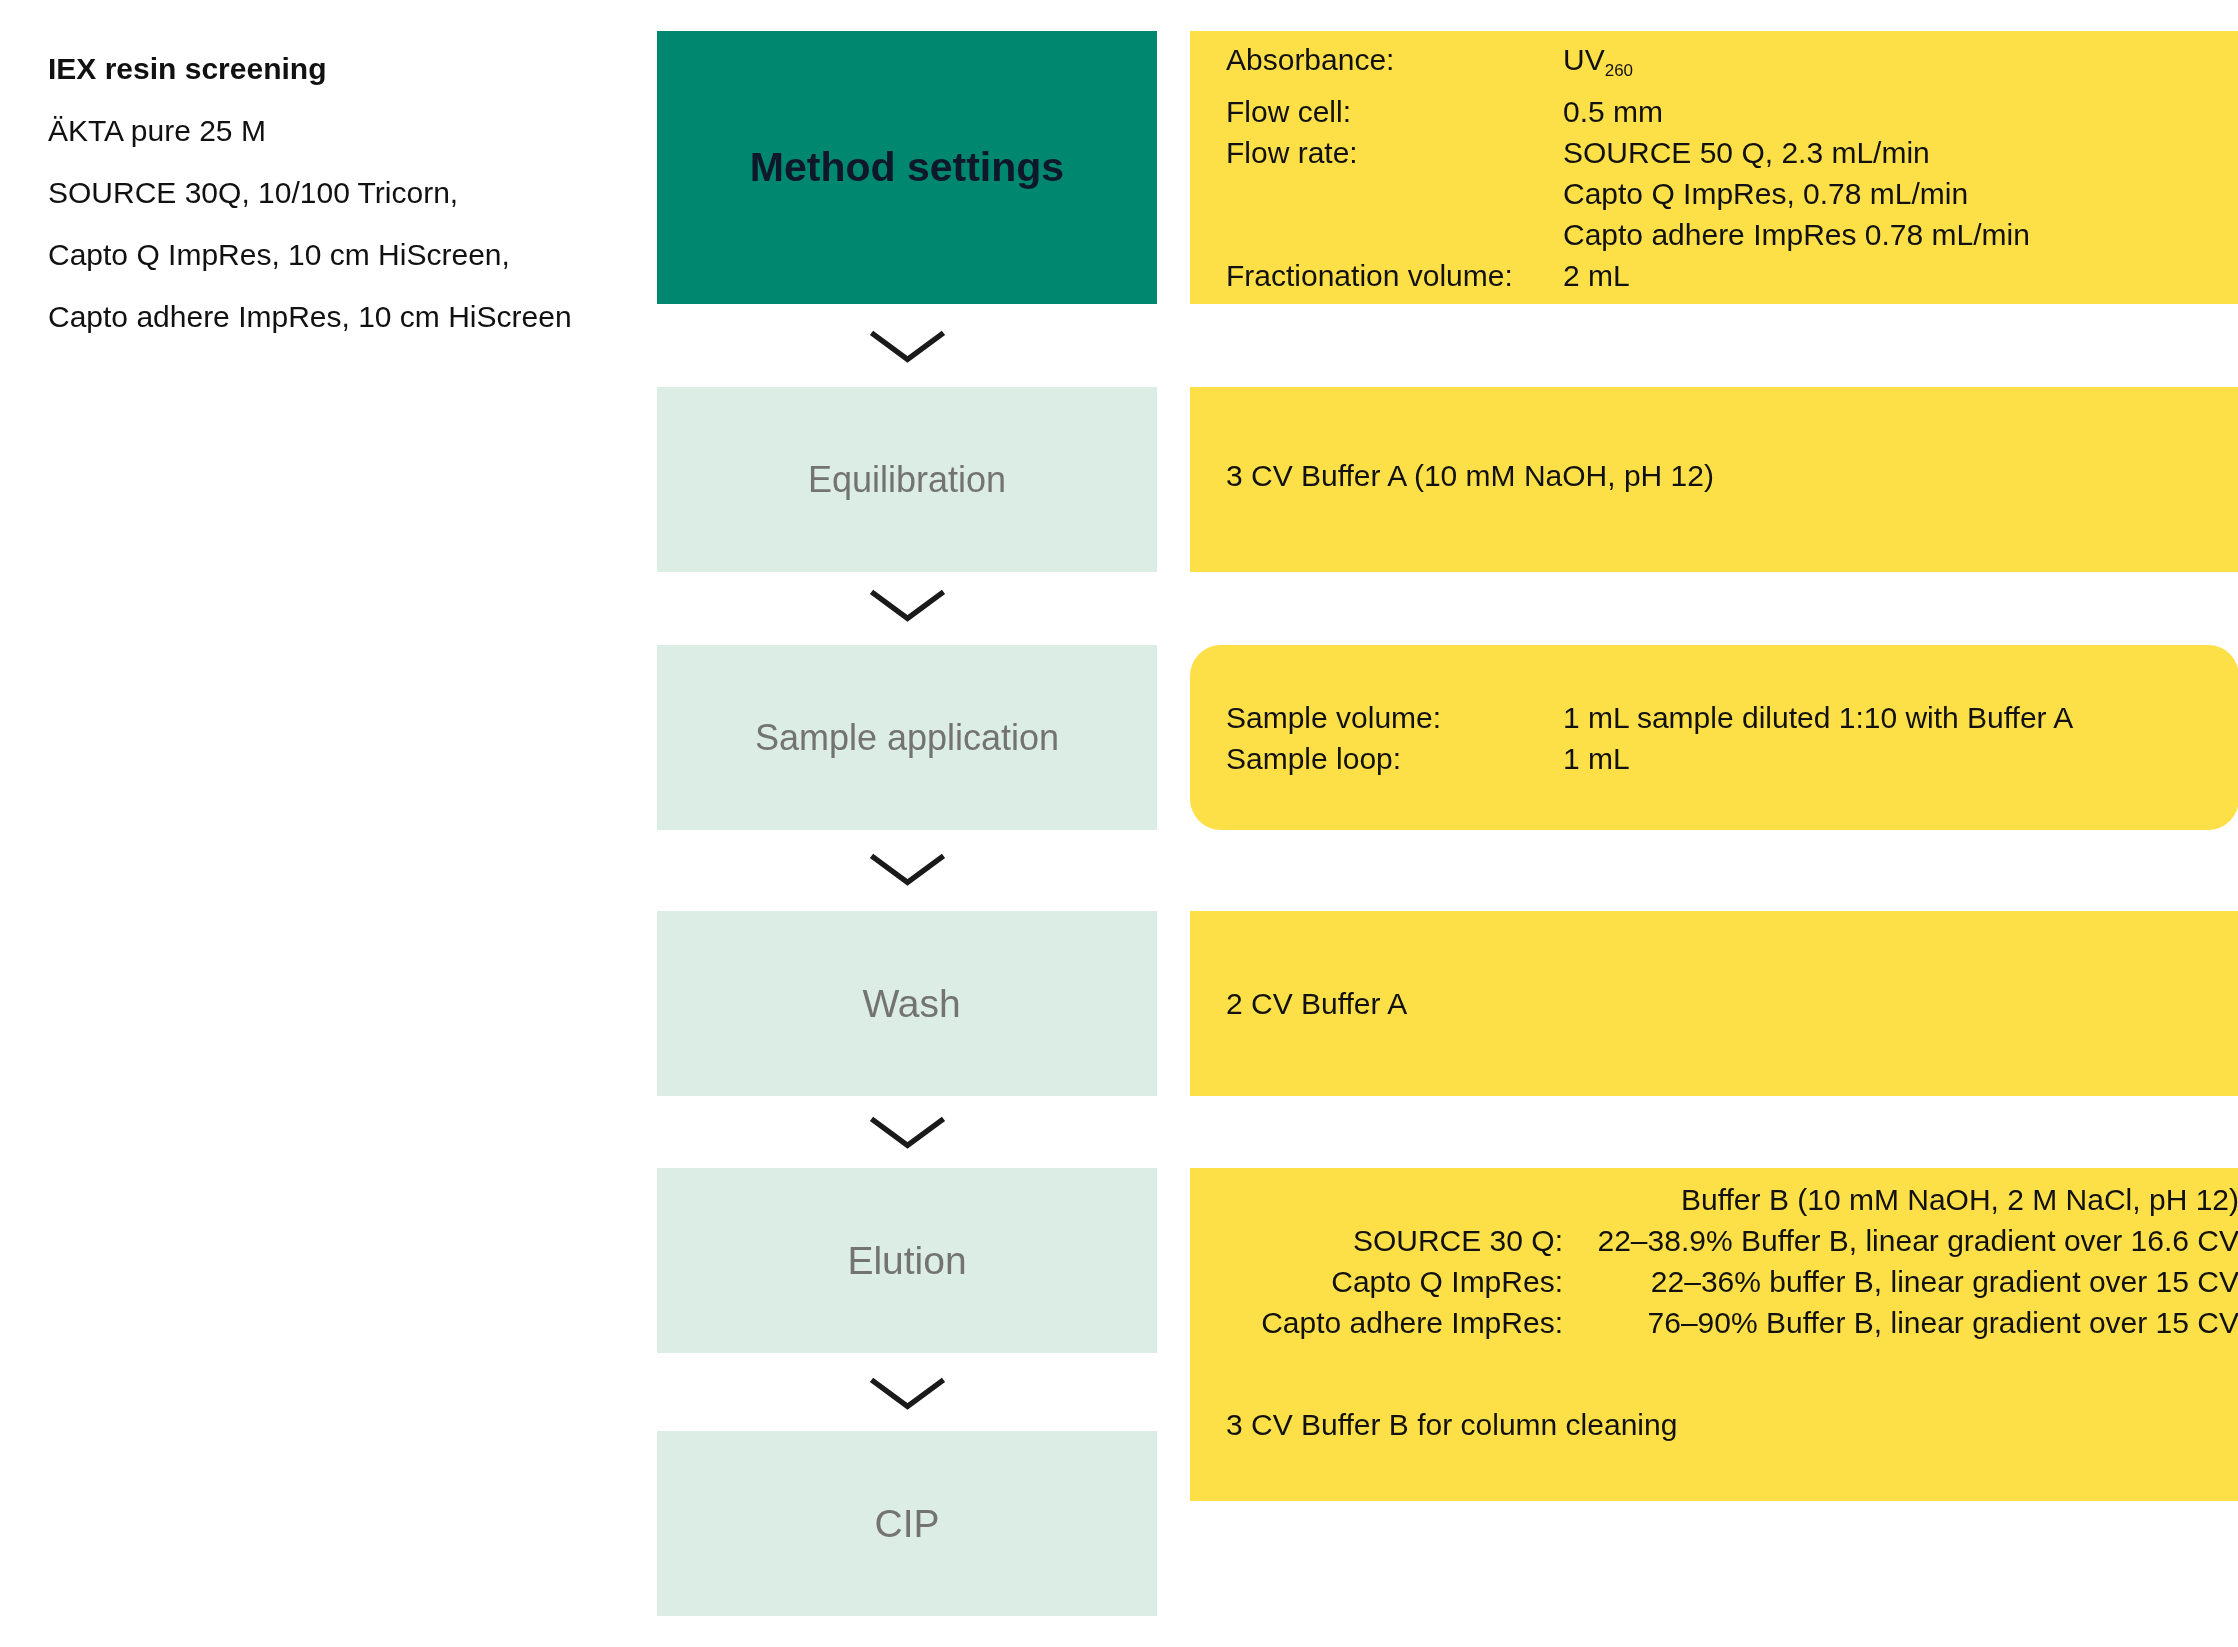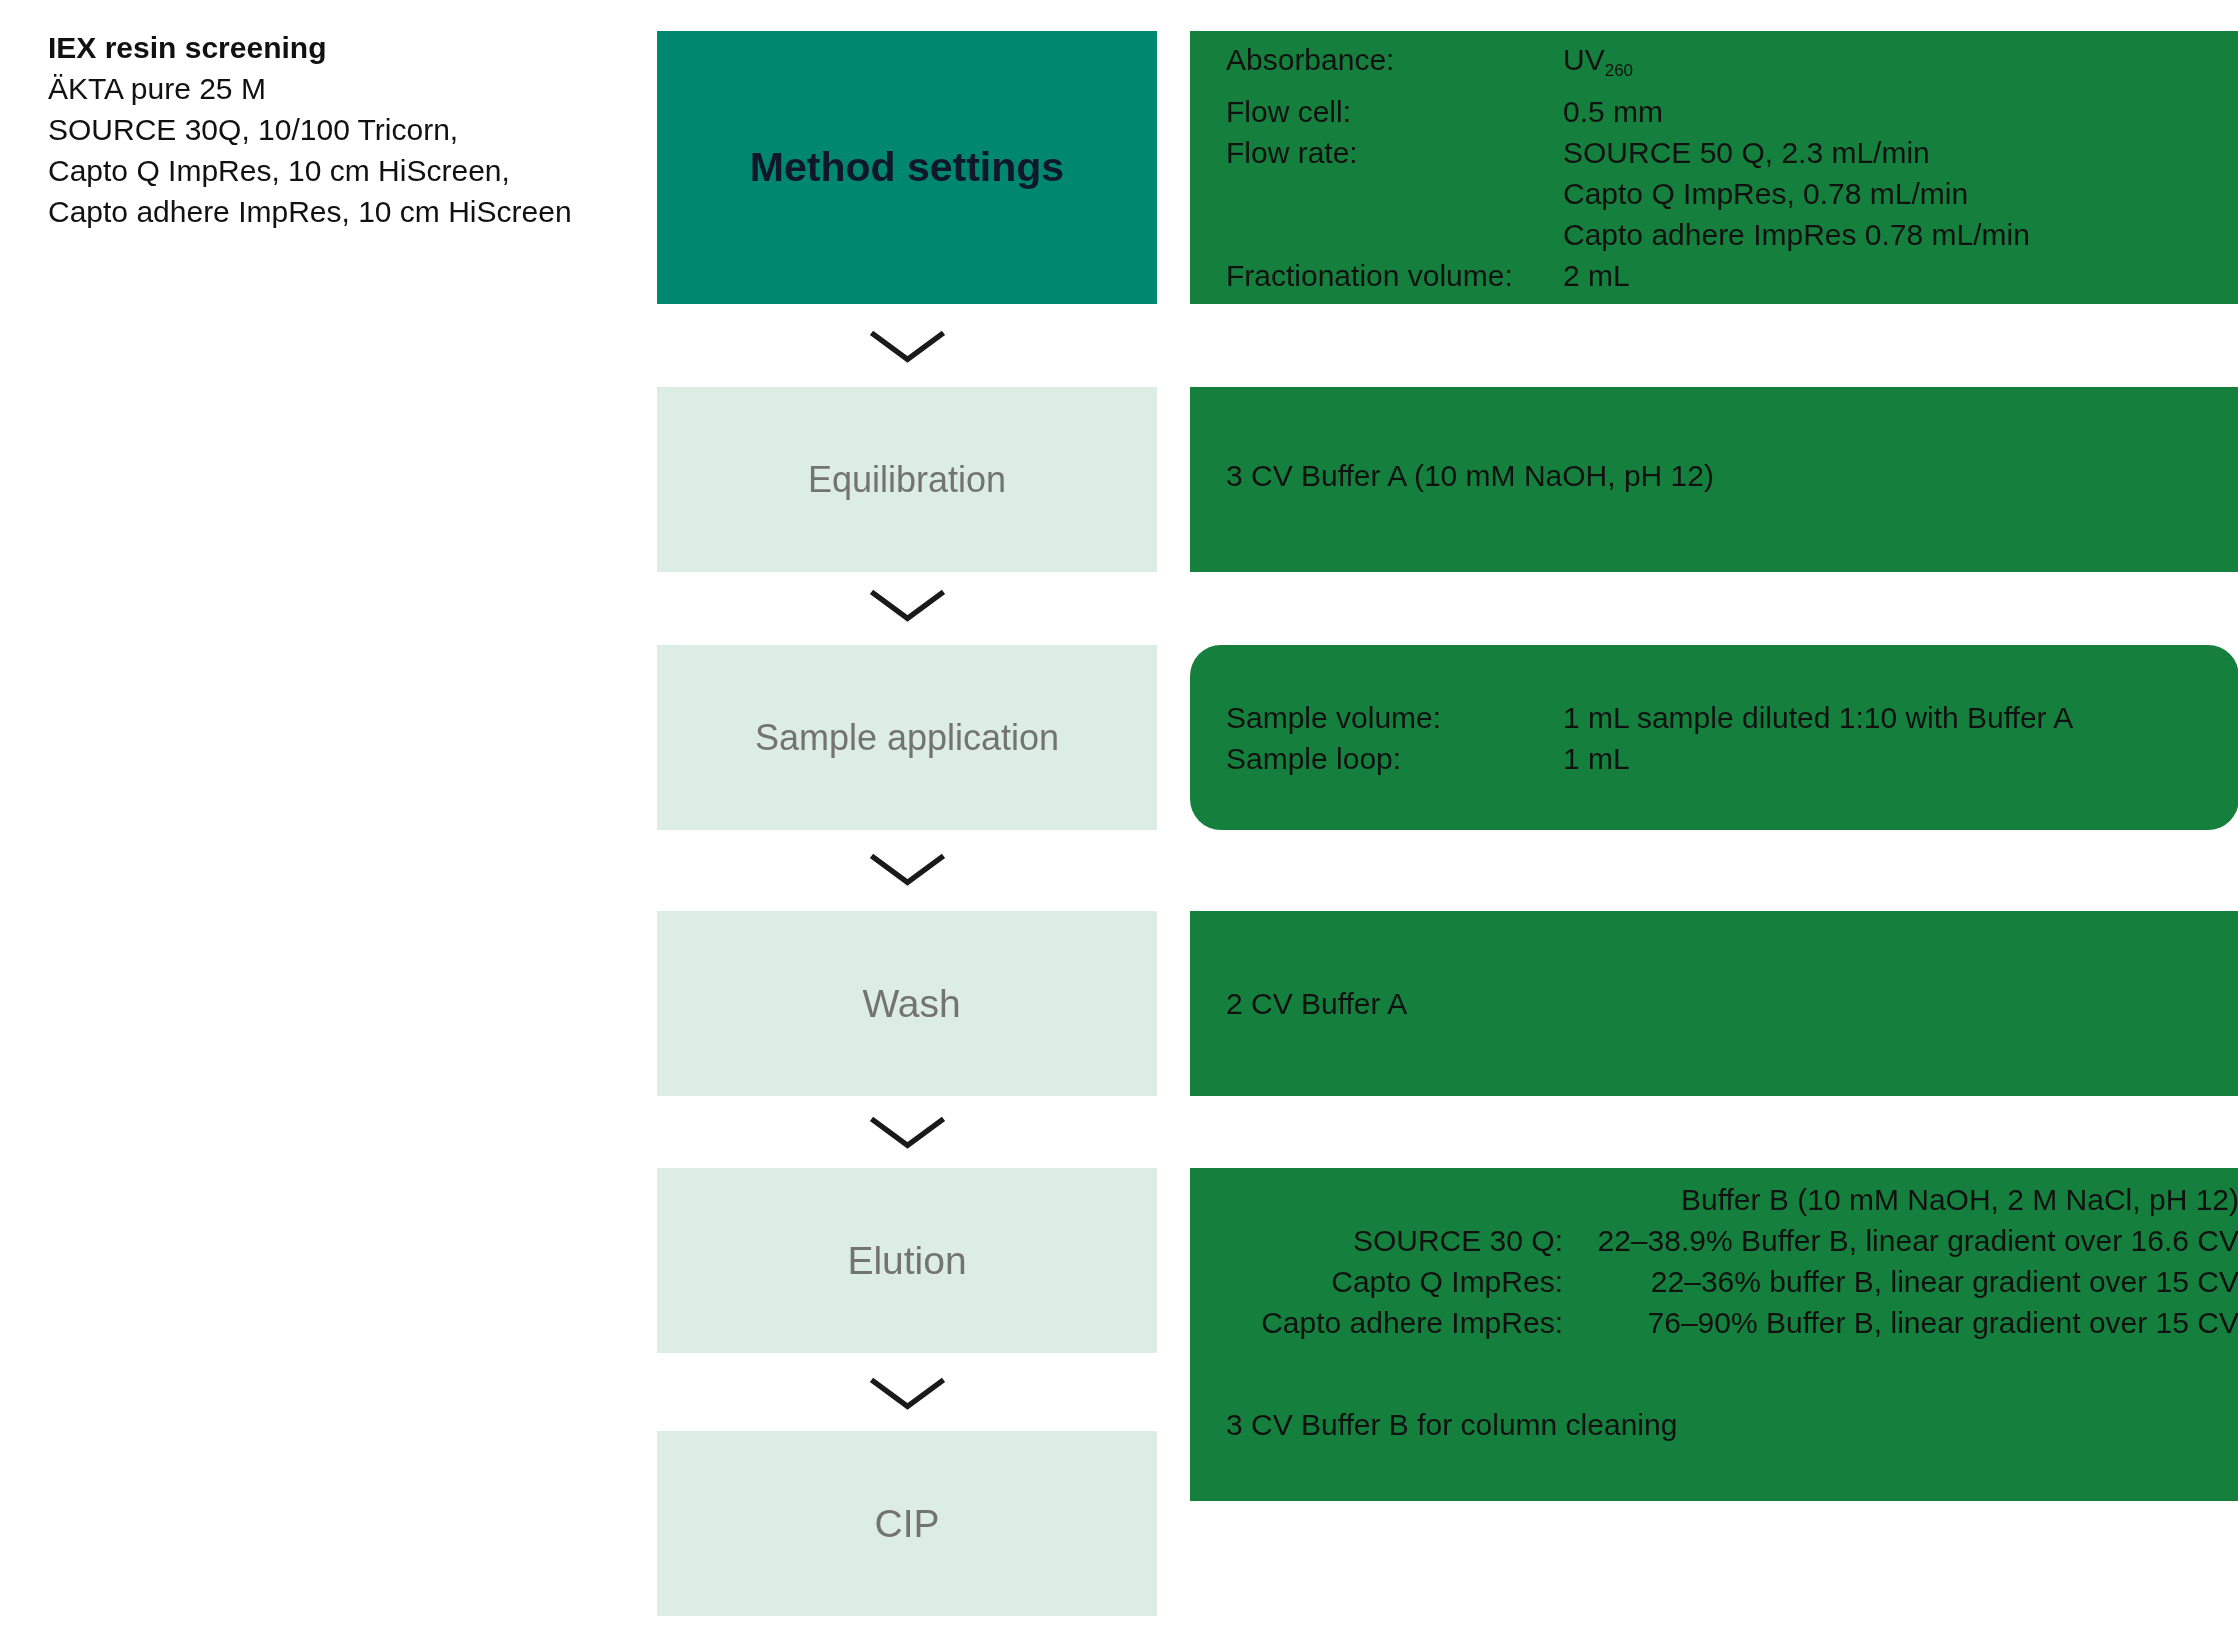--- a/index.html
+++ b/index.html
@@ -1,28 +1,28 @@
 <!DOCTYPE html>
 <html style="font-size:12.5px"><head>
 <meta charset="utf-8">
 <style>
   html, body { margin: 0; padding: 0; background: #ffffff; }
   body { width: 2239px; height: 1647px; position: relative; overflow: hidden;
          font-family: "Liberation Sans", "DejaVu Sans", sans-serif; color: #111111; }
 
   .intro { position: absolute; left: 48px; top: 26.5px; font-size: 30px; line-height: 41px; }
   .intro .title { font-weight: bold; }
-  .intro div { white-space: nowrap; }
+  .intro div { white-space: nowrap; margin-top: 21px; }
 
   .step { position: absolute; left: 657px; width: 500px; display: flex; align-items: center;
           justify-content: center; box-sizing: border-box; }
   .step.primary { background: #00876f; color: #0f172a; font-weight: bold; font-size: 41px; }
   .step.secondary { background: #dcede6; color: #737373; font-size: 36px; }
 
-  .panel { position: absolute; left: 1190px; width: 1049px; background: #15803d;
+  .panel { position: absolute; left: 1190px; width: 1049px; background: #fde047;
            box-sizing: border-box; padding-left: 36px; display: flex; flex-direction: column;
            justify-content: center; font-size: 30px; line-height: 41px; }
   .panel .row { display: flex; white-space: nowrap; }
   .panel .label { width: 337px; flex: 0 0 337px; }
   .panel .value { flex: 1 1 auto; }
   .panel .full { white-space: nowrap; }
   .panel sub { font-size: 17px; vertical-align: -6.2px; }
 
   .chevron { position: absolute; left: 859px; width: 97px; height: 47px; }
   .chevron svg { display: block; }

